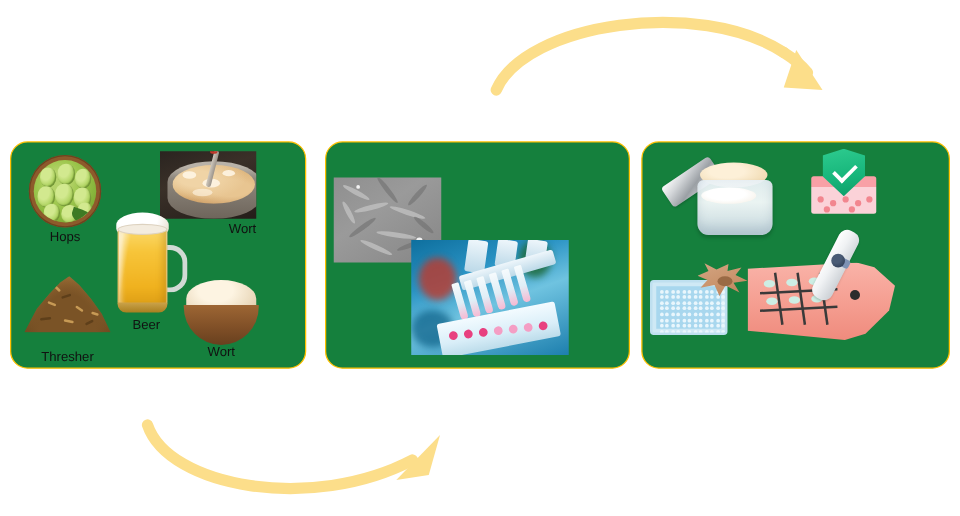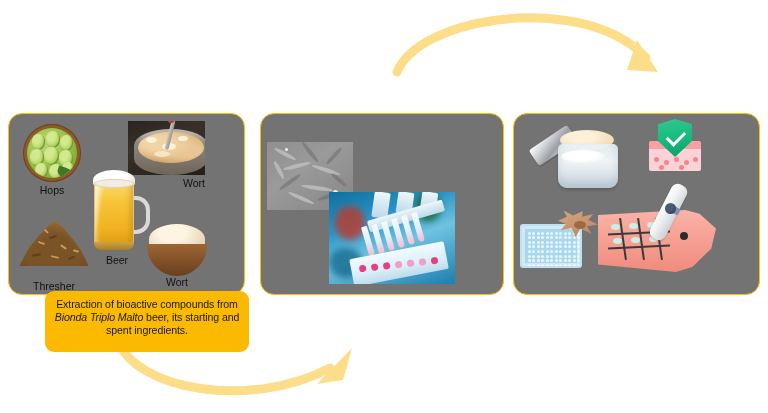--- a/index.html
+++ b/index.html
@@ -14,21 +14,21 @@
   .stage{position:absolute;left:0;top:0;width:768px;height:413px;}
 
   
   .arrow-svg{position:absolute;left:0;top:0;width:768px;height:413px;pointer-events:none;}
 
   
   .panel{
     position:absolute;
     border:1.6px solid #FFC000;
     border-radius:14px;
-    background:#737373;
+    background:#15803d;
     box-sizing:border-box;
   }
   #panel-materials{left:8px;top:113px;width:237px;height:182px;}
   #panel-invitro{left:260px;top:113px;width:244px;height:182px;}
   #panel-cosmetic{left:513px;top:113px;width:247px;height:182px;}
 
   
   .caption{
     position:absolute;
     background:#FBB900;
@@ -536,19 +536,16 @@
     </div>
 
     <div class="tile" style="left:138px;top:68px;width:60px;height:80px;">
       <div class="probe" style="left:8px;top:0px;"></div>
       <div class="probe-band" style="left:15px;top:24px;transform:rotate(27deg);"></div>
       <div class="probe-btn" style="left:13px;top:21px;"></div>
       <div class="probe-tip" style="left:28px;top:50px;"></div>
     </div>
   </div>
 
-  <div class="caption" id="caption-1">
-    <span>Extraction of bioactive compounds from </span><i>Bionda Triplo Malto</i><span> beer, its starting and spent ingredients.</span>
-  </div>
 
 
 
 </div>
 
 </body></html>

